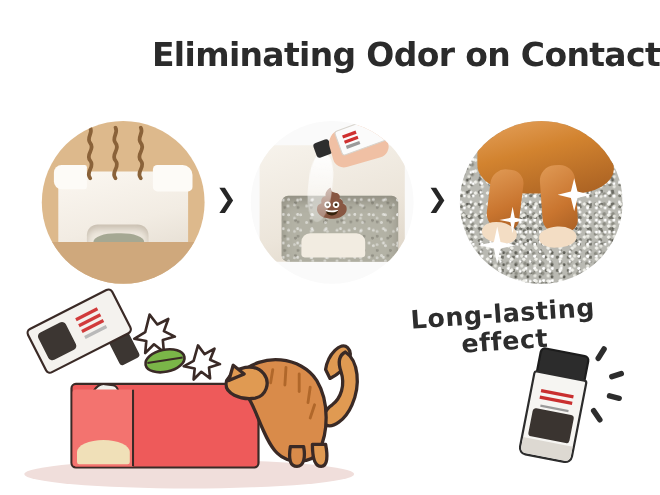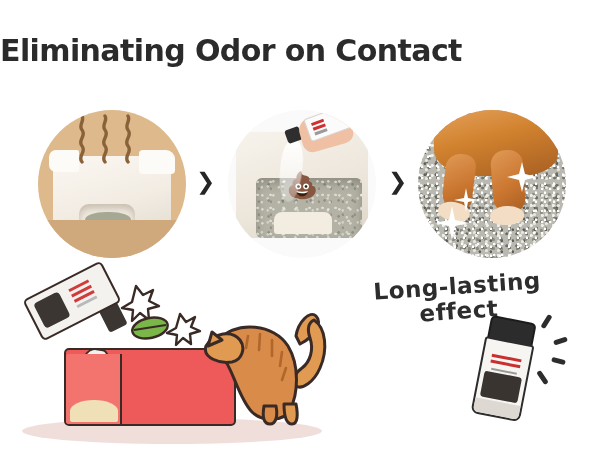--- a/index.html
+++ b/index.html
@@ -14,21 +14,21 @@
     overflow: hidden;
     position: relative;
   }
 
   
   #page-title {
     position: absolute;
     top: 33px;
     left: 0;
     width: 600px;
-    text-align: left;
+    text-align: right;
     font-size: 30px;
     font-weight: bold;
     letter-spacing: -0.6px;
     color: #2b2b2b;
     font-family: "DejaVu Sans", sans-serif;
   }
 
   
   #process-row {
     position: absolute;

